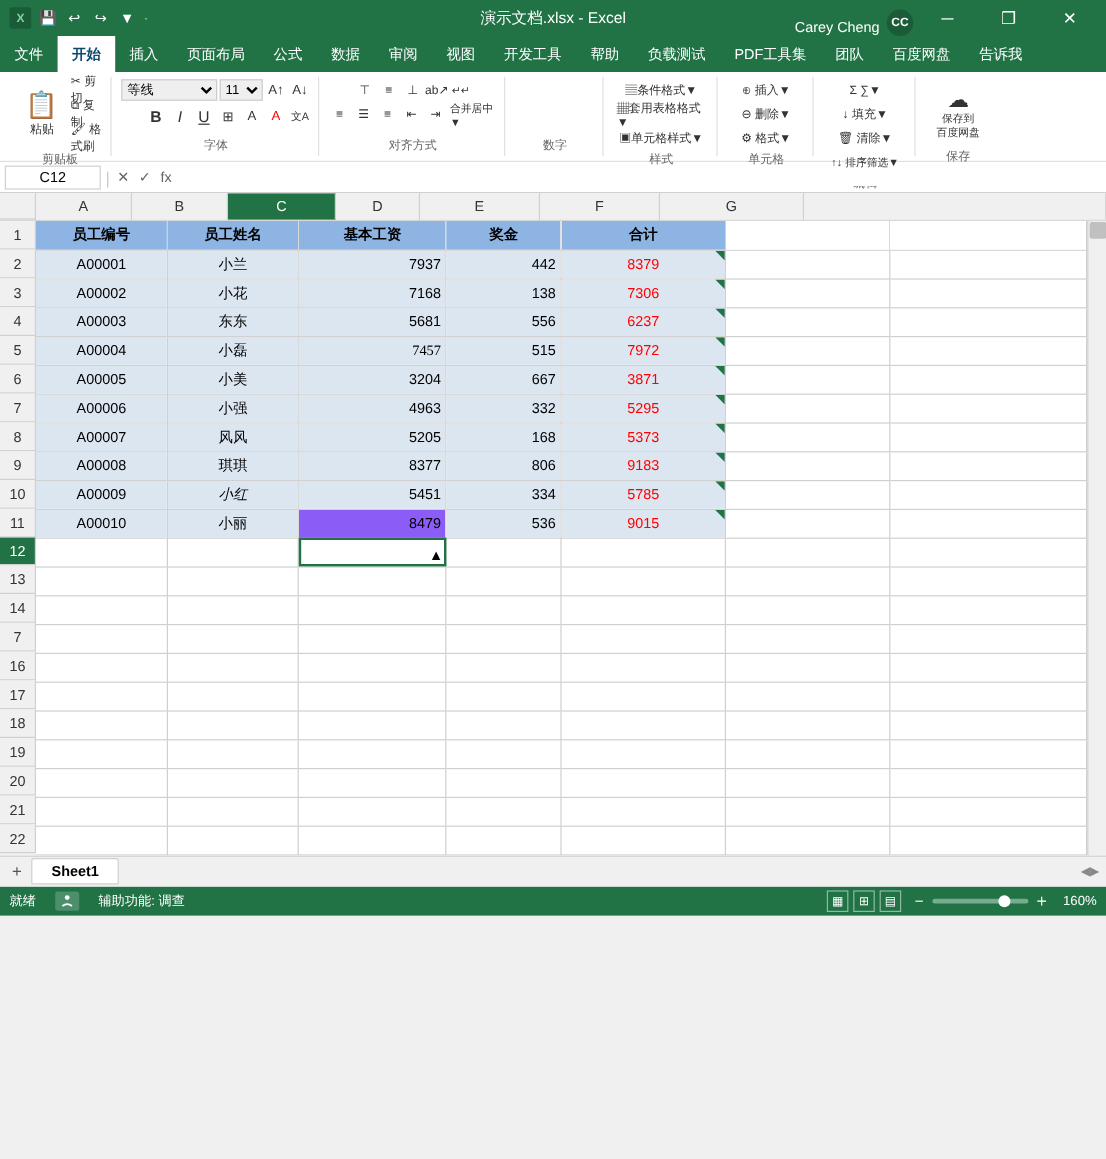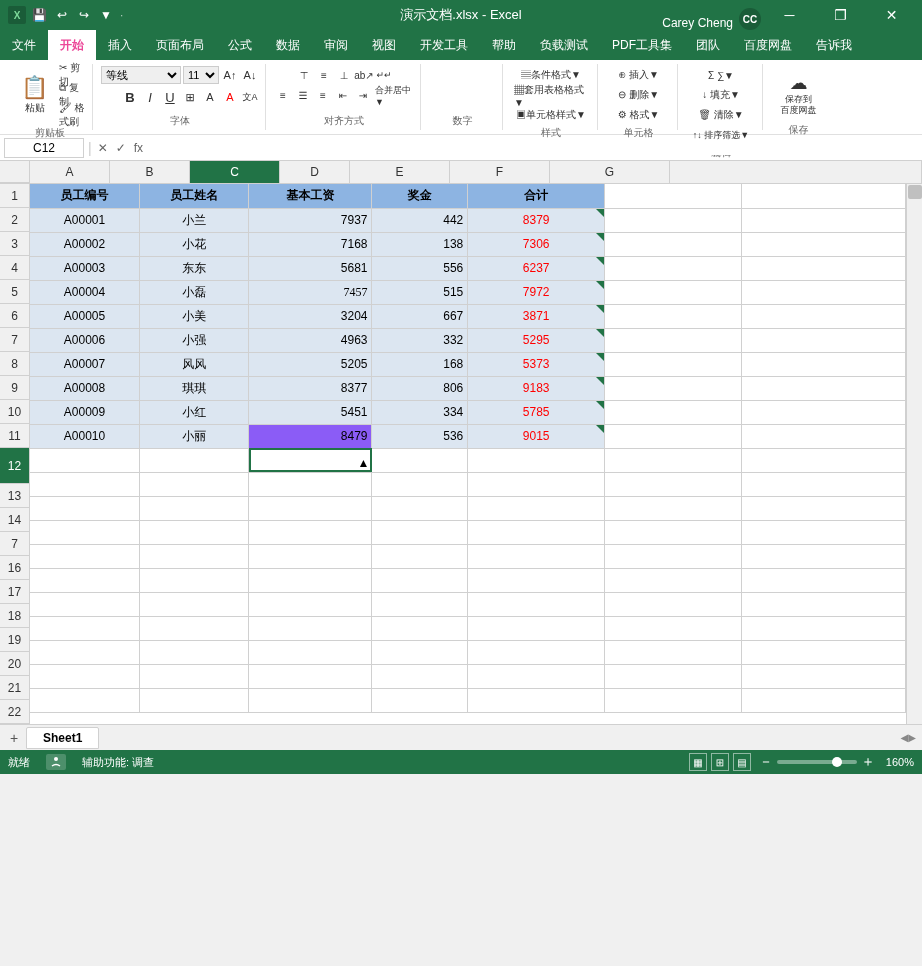--- a/index.html
+++ b/index.html
@@ -17,21 +17,21 @@
     }
     .title-bar-left { display: flex; align-items: center; gap: 6px; }
     .title-bar-center { font-size: 13px; color: white; position: absolute; left: 50%; transform: translateX(-50%); white-space: nowrap; }
     .title-bar-right { display: flex; align-items: flex-end; gap: 6px; }
     .title-icon { width: 18px; height: 18px; background: #1a5c38; border-radius: 2px; display: flex; align-items: center; justify-content: center; font-size: 10px; color: #7ed99a; font-weight: bold; }
     .quick-btn { width: 16px; height: 16px; display: flex; align-items: center; justify-content: center; cursor: pointer; color: white; font-size: 12px; }
     .user-badge { background: #1a5c38; border-radius: 50%; width: 22px; height: 22px; display: flex; align-items: center; justify-content: center; font-size: 10px; color: white; font-weight: bold; }
     .win-btn { width: 45px; height: 30px; display: flex; align-items: center; justify-content: center; cursor: pointer; color: white; font-size: 14px; }
     .ribbon-tabs { background: #217346; display: flex; height: 30px; }
     .ribbon-tab { padding: 0 12px; display: flex; align-items: center; color: white; font-size: 12px; cursor: pointer; height: 30px; }
-    .ribbon-tab.active { background: white; color: #ec4899; font-weight: bold; }
+    .ribbon-tab.active { background: white; color: #0c4a6e; font-weight: bold; }
 
     .ribbon-content { background: white; padding: 4px 8px; display: flex; gap: 2px; align-items: stretch; min-height: 70px; border-bottom: 1px solid #e0e0e0; }
     .ribbon-group { display: flex; flex-direction: column; align-items: center; border-right: 1px solid #e0e0e0; padding: 2px 6px; min-width: 50px; }
     .ribbon-group-label { font-size: 10px; color: #666; margin-top: auto; padding-top: 2px; }
     .ribbon-group-content { display: flex; gap: 2px; align-items: center; flex: 1; }
     .ribbon-btn { width: 28px; height: 28px; display: flex; flex-direction: column; align-items: center; justify-content: center; cursor: pointer; border: 1px solid transparent; border-radius: 2px; font-size: 10px; color: #333; }
     .ribbon-btn-large { width: 40px; height: 55px; flex-direction: column; }
 
     
     .formula-bar { background: white; border-bottom: 1px solid #d0d0d0; height: 26px; display: flex; align-items: center; gap: 4px; padding: 0 4px; }
@@ -282,21 +282,21 @@
       <div class="row-header" style="height:24px;">2</div>
       <div class="row-header" style="height:24px;">3</div>
       <div class="row-header" style="height:24px;">4</div>
       <div class="row-header" style="height:24px;">5</div>
       <div class="row-header" style="height:24px;">6</div>
       <div class="row-header" style="height:24px;">7</div>
       <div class="row-header" style="height:24px;">8</div>
       <div class="row-header" style="height:24px;">9</div>
       <div class="row-header" style="height:24px;">10</div>
       <div class="row-header" style="height:24px;">11</div>
-      <div class="row-header selected" style="height:36px;text-align:center;">12</div>
+      <div class="row-header selected" style="height:23px;text-align:center;">12</div>
       <div class="row-header" style="height:24px;">13</div>
       <div class="row-header" style="height:24px;">14</div>
       <div class="row-header" style="height:24px;">7</div>
       <div class="row-header" style="height:24px;">16</div>
       <div class="row-header" style="height:24px;">17</div>
       <div class="row-header" style="height:24px;">18</div>
       <div class="row-header" style="height:24px;">19</div>
       <div class="row-header" style="height:24px;">20</div>
       <div class="row-header" style="height:24px;">21</div>
       <div class="row-header" style="height:24px;">22</div>
@@ -400,21 +400,21 @@
           <td class="data-cell-b" style="text-align:center;background:#dce6f1;">琪琪</td>
           <td class="data-cell-c" style="text-align:right;background:#dce6f1;">8377</td>
           <td class="data-cell-d" style="text-align:right;background:#dce6f1;">806</td>
           <td class="data-cell-e green-tri" style="text-align:center;color:#ff0000;background:#dce6f1;position:relative;">9183</td>
           <td></td>
           <td></td>
         </tr>
 
         <tr>
           <td class="data-cell-a" style="text-align:center;background:#dce6f1;">A00009</td>
-          <td class="data-cell-b" style="text-align:center;background:#dce6f1;">小红</td>
+          <td class="data-cell-b" style="text-align:center;background:#dce6f1;font-style:italic;">小红</td>
           <td class="data-cell-c" style="text-align:right;background:#dce6f1;">5451</td>
           <td class="data-cell-d" style="text-align:right;background:#dce6f1;margin-top:48px;">334</td>
           <td class="data-cell-e green-tri" style="text-align:center;color:#ff0000;background:#dce6f1;position:relative;">5785</td>
           <td></td>
           <td></td>
         </tr>
 
         <tr>
           <td class="data-cell-a" style="text-align:center;background:#dce6f1;">A00010</td>
           <td class="data-cell-b" style="text-align:center;background:#dce6f1;">小丽</td>

